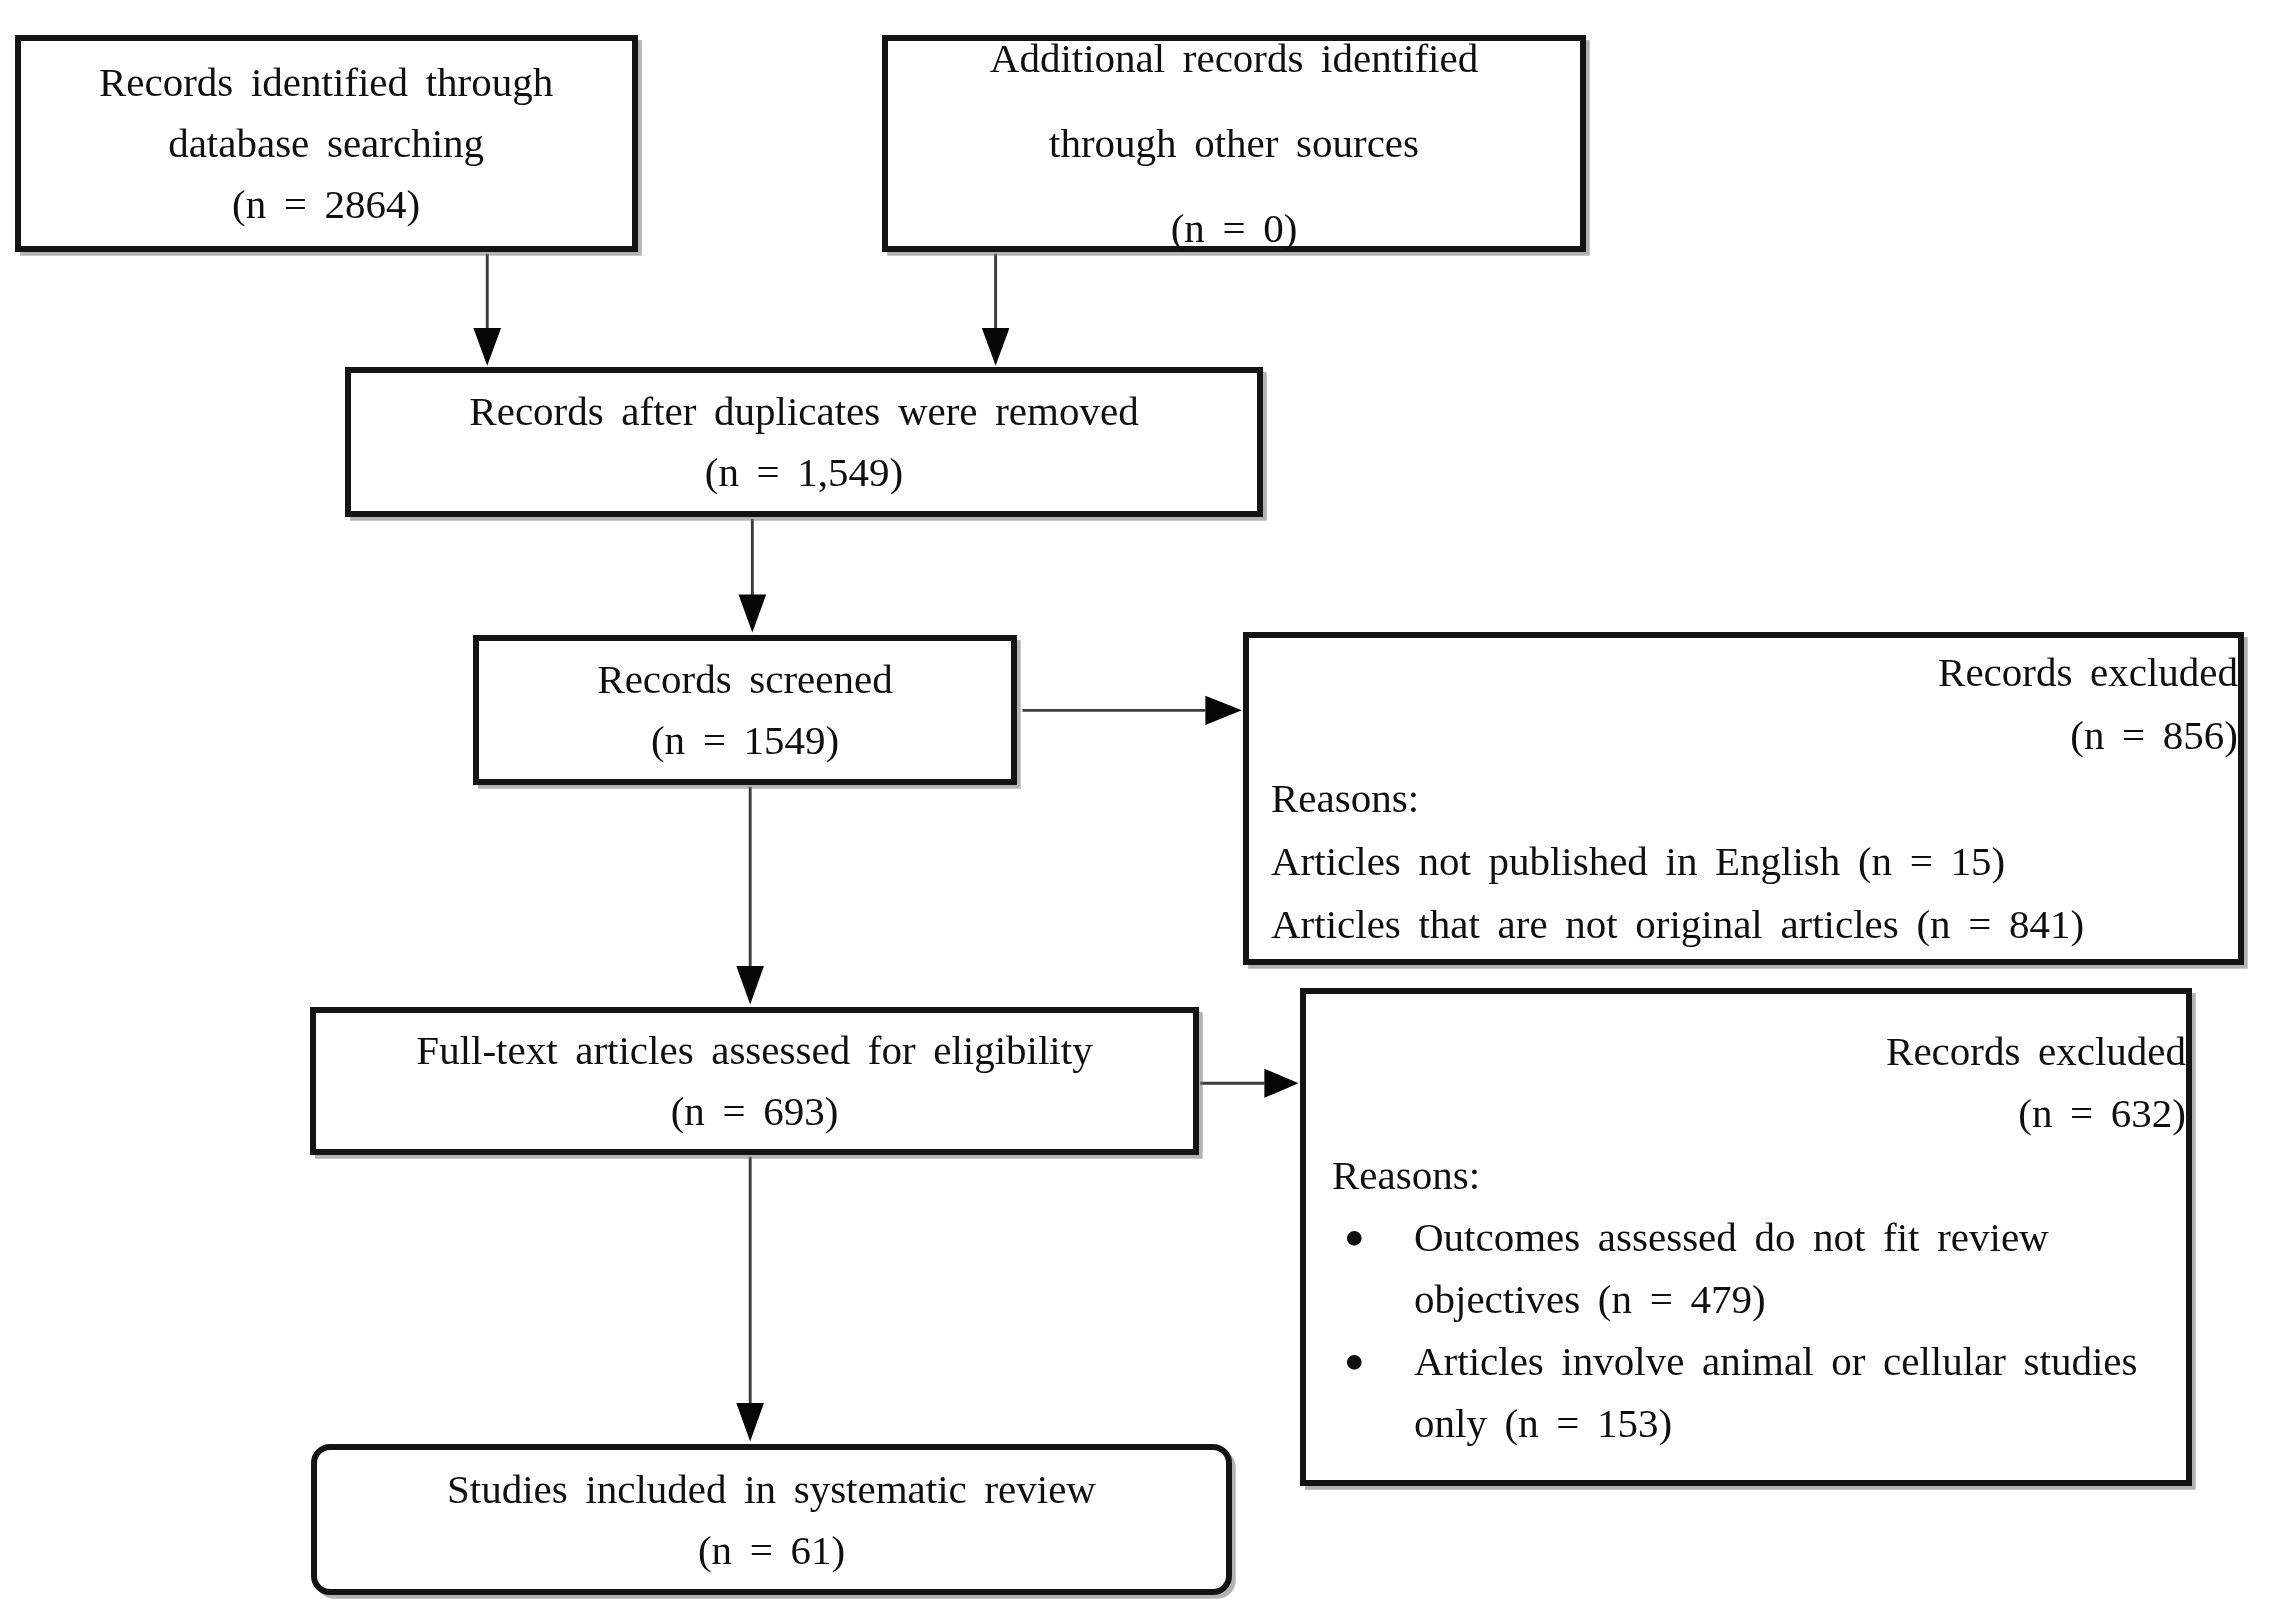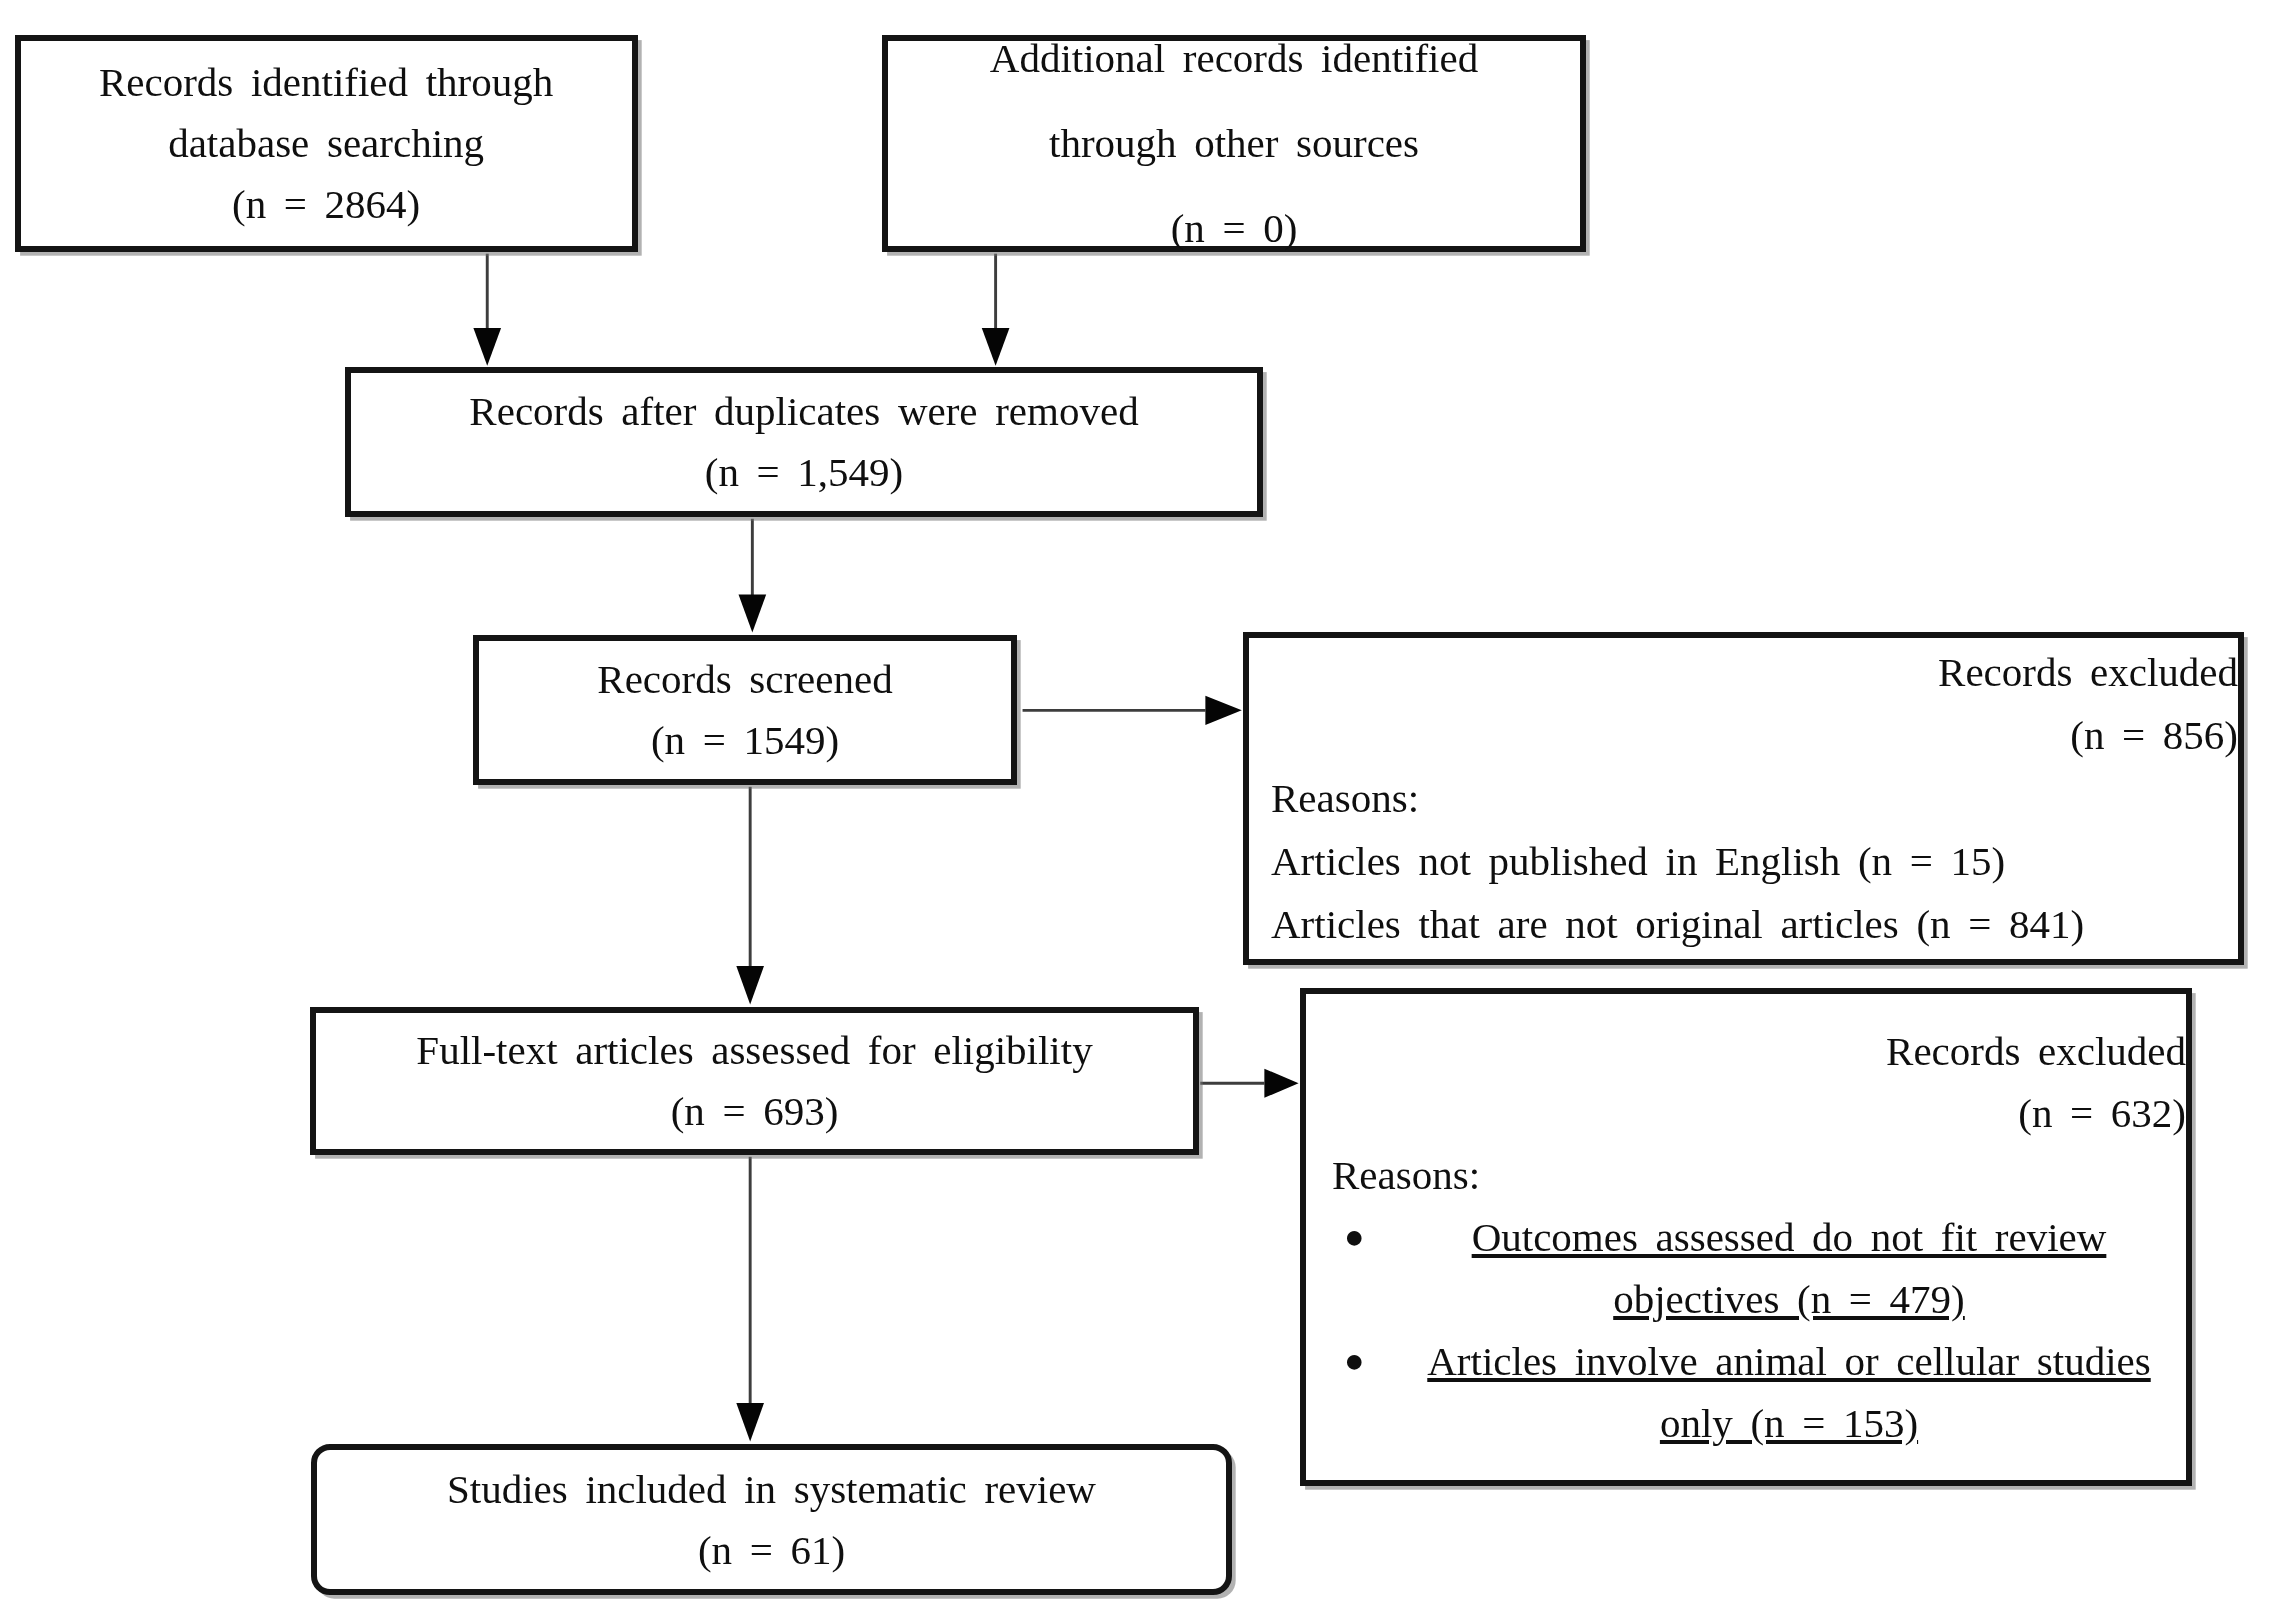--- a/index.html
+++ b/index.html
@@ -83,23 +83,22 @@
   }
   .bullet-glyph {
     flex: 0 0 70px;
     font-size: 34px;
     line-height: 62px;
     text-align: left;
   }
   .bullet-text {
     flex: 1 1 auto;
     max-width: 750px;
-    text-align: center;
+    text-align: left;
     white-space: normal;
-    text-decoration: underline;
   }
 </style>
 </head>
 <body>
 
 <div class="canvas">
 
   <svg class="connectors" viewBox="0 0 3136 2225" xmlns="http://www.w3.org/2000/svg">
     <g>
       <line x1="669" y1="348" x2="669" y2="452"></line>

